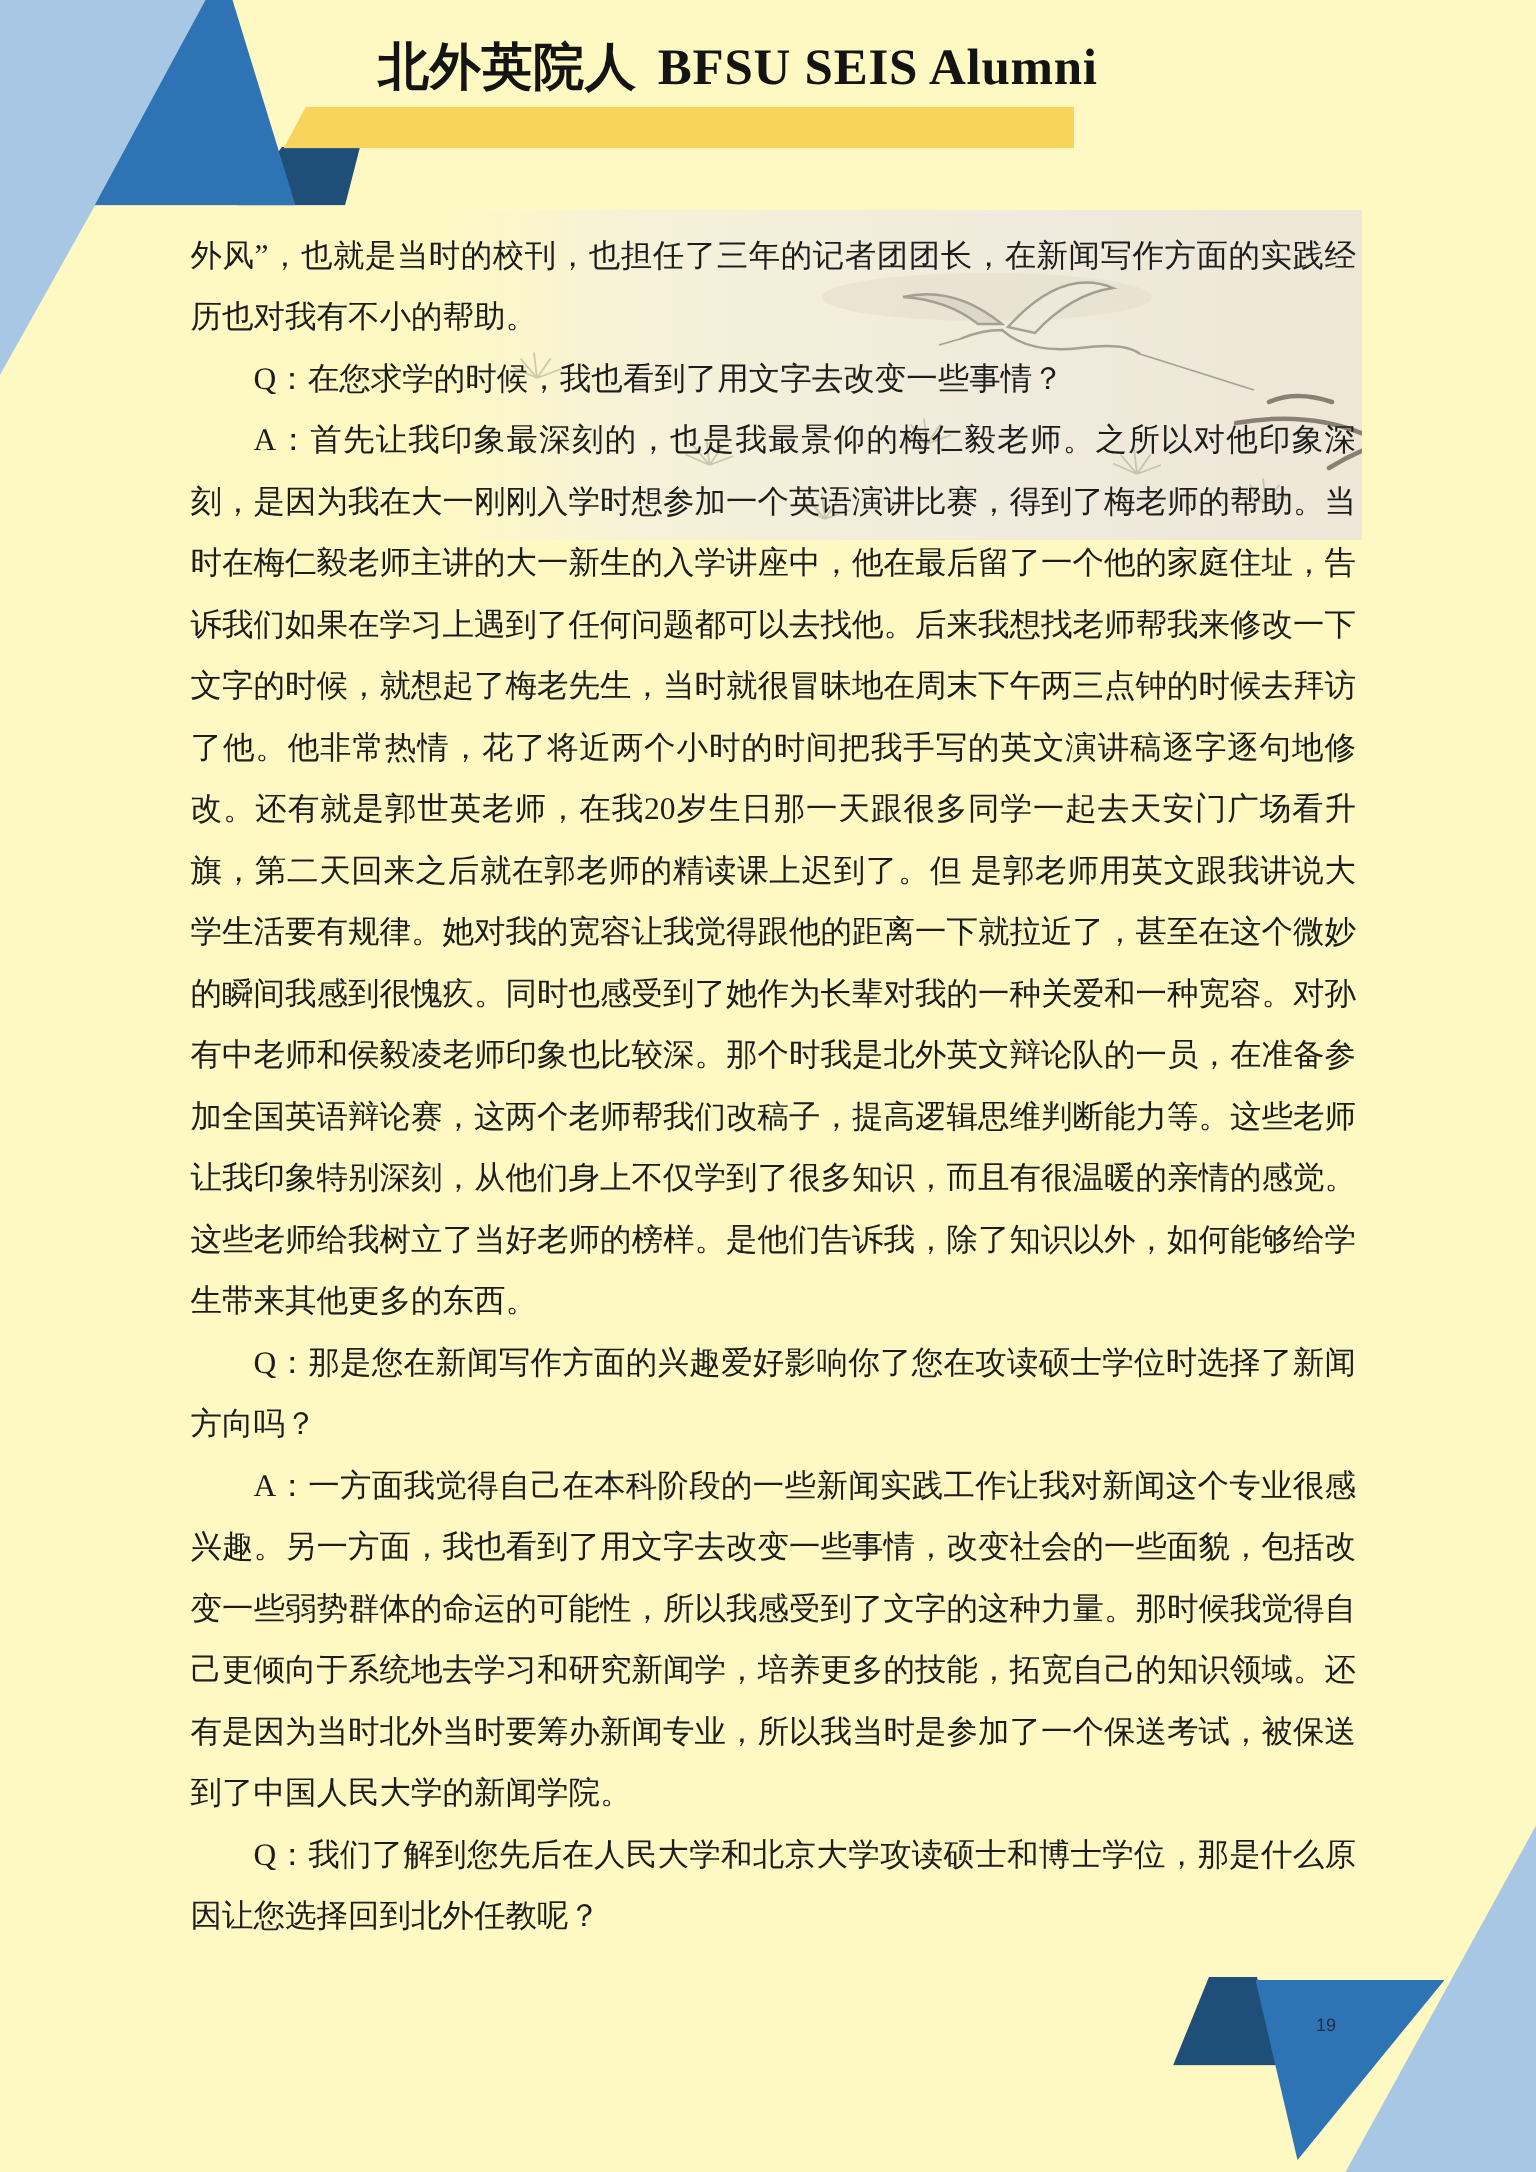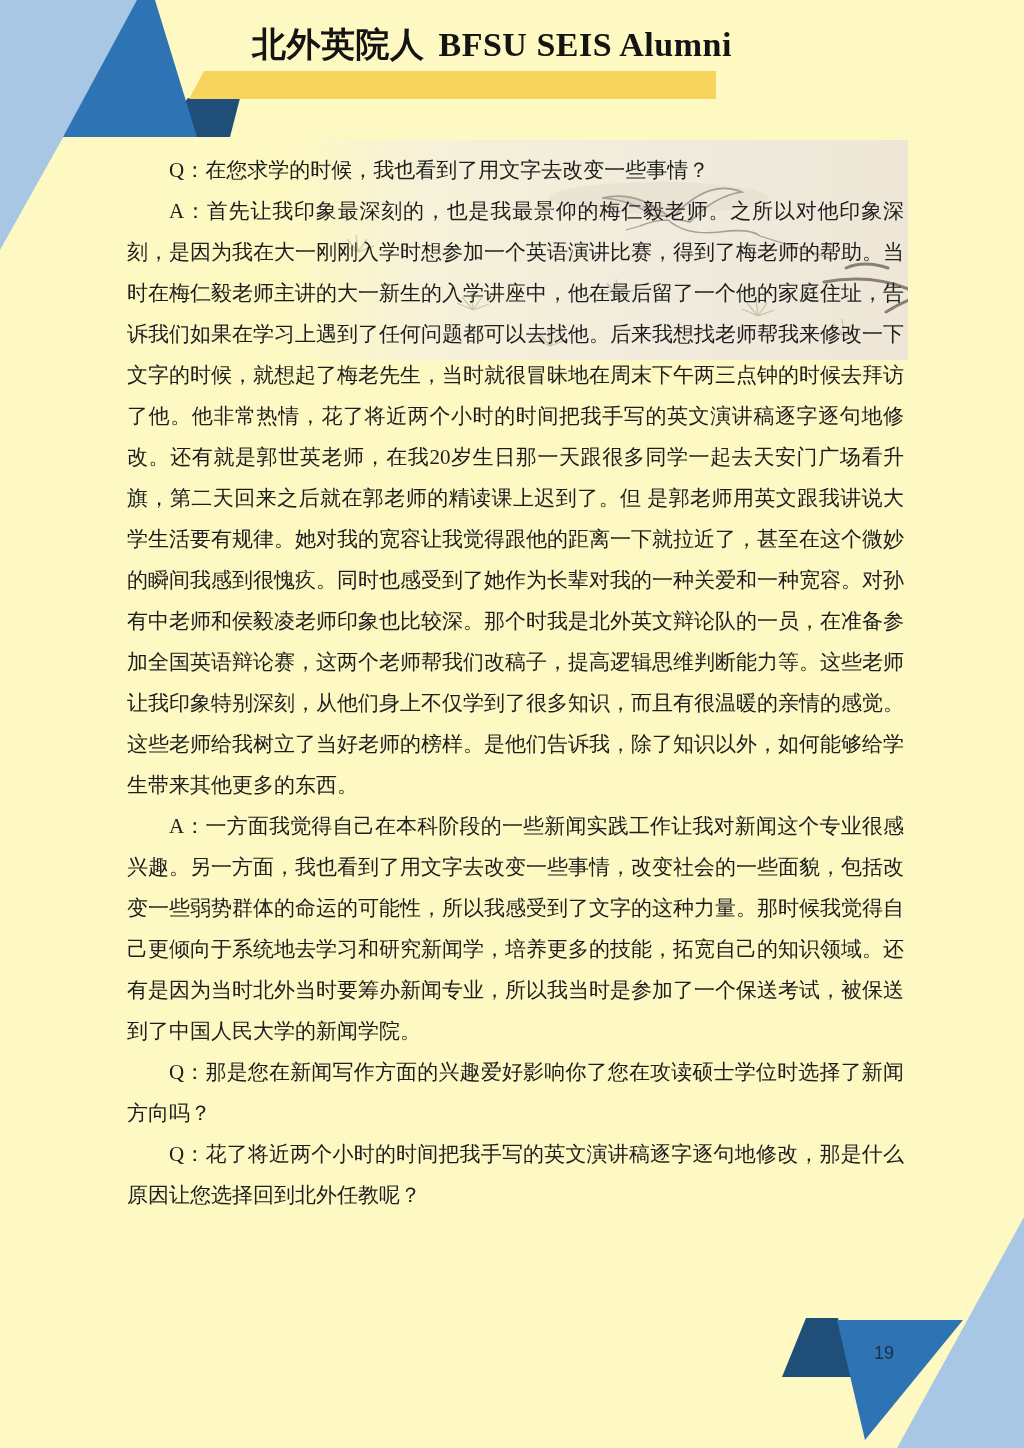--- a/index.html
+++ b/index.html
@@ -20,21 +20,21 @@
     clip-path:polygon(16px 0,528px 0,528px 28px,1px 28px);}
   .br-light{left:890px;top:1210px;width:134px;height:238px;background:var(--light-blue);
     clip-path:polygon(134px 7px,134px 238px,7px 238px);}
   .br-navy{left:782px;top:1318px;width:69px;height:59px;background:var(--navy);
     clip-path:polygon(24px 0,56px 0,69px 59px,0 59px);}
   .br-blue{left:837px;top:1320px;width:126px;height:120px;background:var(--medium-blue);
     clip-path:polygon(0 0,126px 0,28px 120px);}
   .page-number{
     position:absolute;left:862px;top:1343px;width:44px;text-align:center;
     font-family:"Liberation Sans","DejaVu Sans",sans-serif;
-    font-size:18px;color:#203040;
+    font-size:12px;color:#203040;
   }
   
   .header-title{
     position:absolute;left:252px;top:22px;white-space:nowrap;
     font-weight:bold;font-size:34px;color:#141414;letter-spacing:.5px;
   }
   .header-title .cn{margin-right:14px;}
   
   .painting{
     position:absolute;left:288px;top:140px;width:620px;height:220px;
@@ -92,22 +92,23 @@
   <div class="shape tl-blue"></div>
   <div class="shape br-light"></div>
   <div class="shape br-navy"></div>
   <div class="shape br-blue"></div>
 
   <div class="header-title">
     <span class="cn">北外英院人</span><span class="en">BFSU SEIS Alumni</span>
   </div>
 
   <div class="article">
+      <p class="">外风”，也就是当时的校刊，也担任了三年的记者团团长，在新闻写作方面的实践经历也对我有不小的帮助。</p>
       <p class="indent">Q：在您求学的时候，我也看到了用文字去改变一些事情？</p>
       <p class="indent">A：首先让我印象最深刻的，也是我最景仰的梅仁毅老师。之所以对他印象深刻，是因为我在大一刚刚入学时想参加一个英语演讲比赛，得到了梅老师的帮助。当时在梅仁毅老师主讲的大一新生的入学讲座中，他在最后留了一个他的家庭住址，告诉我们如果在学习上遇到了任何问题都可以去找他。后来我想找老师帮我来修改一下文字的时候，就想起了梅老先生，当时就很冒昧地在周末下午两三点钟的时候去拜访了他。他非常热情，花了将近两个小时的时间把我手写的英文演讲稿逐字逐句地修改。还有就是郭世英老师，在我20岁生日那一天跟很多同学一起去天安门广场看升旗，第二天回来之后就在郭老师的精读课上迟到了。但 是郭老师用英文跟我讲说大学生活要有规律。她对我的宽容让我觉得跟他的距离一下就拉近了，甚至在这个微妙的瞬间我感到很愧疚。同时也感受到了她作为长辈对我的一种关爱和一种宽容。对孙有中老师和侯毅凌老师印象也比较深。那个时我是北外英文辩论队的一员，在准备参加全国英语辩论赛，这两个老师帮我们改稿子，提高逻辑思维判断能力等。这些老师让我印象特别深刻，从他们身上不仅学到了很多知识，而且有很温暖的亲情的感觉。这些老师给我树立了当好老师的榜样。是他们告诉我，除了知识以外，如何能够给学生带来其他更多的东西。</p>
+      <p class="indent">Q：那是您在新闻写作方面的兴趣爱好影响你了您在攻读硕士学位时选择了新闻方向吗？</p>
       <p class="indent">A：一方面我觉得自己在本科阶段的一些新闻实践工作让我对新闻这个专业很感兴趣。另一方面，我也看到了用文字去改变一些事情，改变社会的一些面貌，包括改变一些弱势群体的命运的可能性，所以我感受到了文字的这种力量。那时候我觉得自己更倾向于系统地去学习和研究新闻学，培养更多的技能，拓宽自己的知识领域。还有是因为当时北外当时要筹办新闻专业，所以我当时是参加了一个保送考试，被保送到了中国人民大学的新闻学院。</p>
-      <p class="indent">Q：那是您在新闻写作方面的兴趣爱好影响你了您在攻读硕士学位时选择了新闻方向吗？</p>
-      <p class="indent">Q：花了将近两个小时的时间把我手写的英文演讲稿逐字逐句地修改，那是什么原因让您选择回到北外任教呢？</p>
+      <p class="indent">Q：我们了解到您先后在人民大学和北京大学攻读硕士和博士学位，那是什么原因让您选择回到北外任教呢？</p>
     </div>
 
   <div class="page-number">19</div>
 
 </div>
 
 </body></html>

